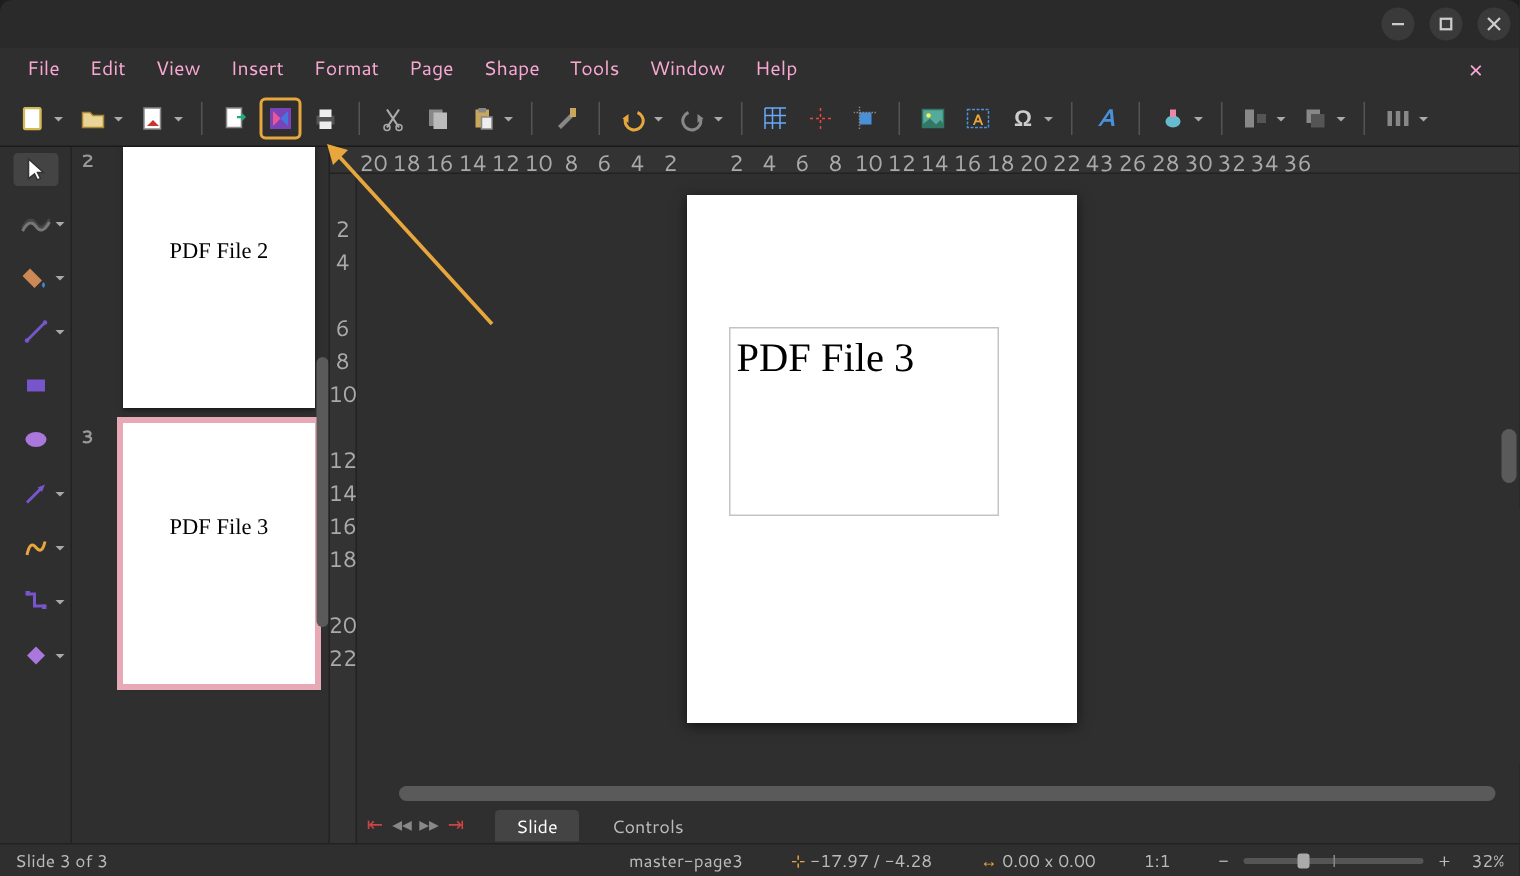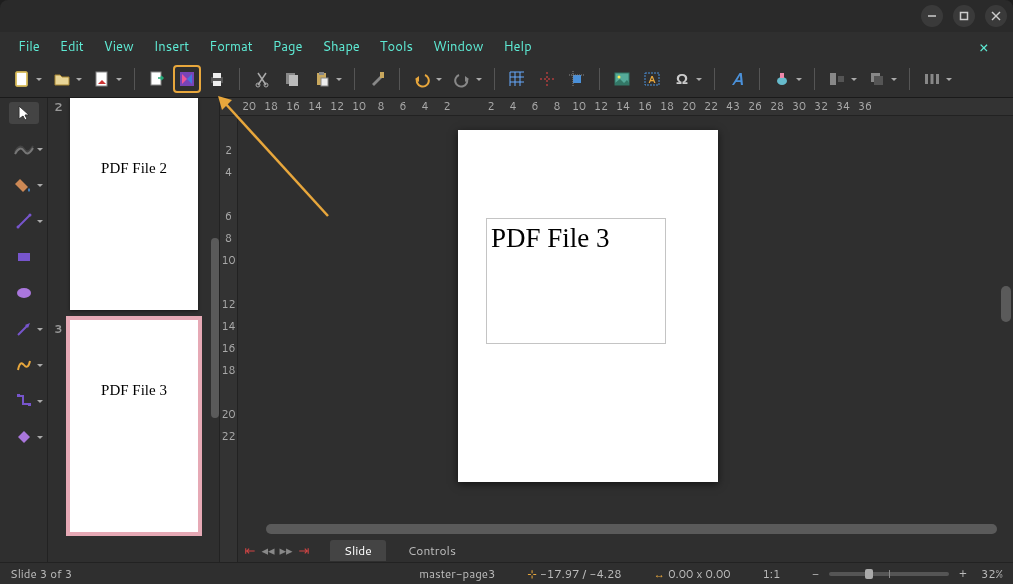--- a/index.html
+++ b/index.html
@@ -5,21 +5,21 @@
 * { margin: 0; padding: 0; box-sizing: border-box; font-family: "Cantarell", "Segoe UI", sans-serif; }
 body { background: #1e1e1e; width: 1013px; height: 584px; overflow: hidden; color: #ddd; font-size: 13px; user-select: none; }
 
 .titlebar { height: 32px; background: #2a2a2a; display: flex; align-items: center; justify-content: center; position: relative; border-radius: 8px 8px 0 0; }
 .titlebar-title { font-weight: 600; font-size: 13.5px; color: #eee; }
 .titlebar-buttons { position: absolute; right: 6px; display: flex; gap: 10px; }
 .titlebar-btn { width: 22px; height: 22px; border-radius: 50%; background: #3a3a3a; display: flex; align-items: center; justify-content: center; color: #ccc; cursor: pointer; }
 .titlebar-btn svg { width: 10px; height: 10px; }
 
 .menubar { height: 28px; background: #2f2f2f; display: flex; align-items: center; padding: 0 8px; position: relative; }
-.menubar span { padding: 4px 10px; cursor: pointer; color: #5eead4; }
+.menubar span { padding: 4px 10px; cursor: pointer; color: #f9a8d4; }
 .menubar .close-x { position: absolute; right: 14px; cursor: pointer; font-size: 16px; }
 
 .toolbar { height: 38px; background: #2f2f2f; display: flex; align-items: center; padding: 0 8px; gap: 2px; border-bottom: 1px solid #1a1a1a; }
 .tb-btn { width: 28px; height: 28px; display: flex; align-items: center; justify-content: center; cursor: pointer; border-radius: 3px; position: relative; }
 .tb-btn.drop::after { content: ""; border-top: 3px solid #aaa; border-left: 3px solid transparent; border-right: 3px solid transparent; position: absolute; right: -6px; top: 13px; }
 .tb-btn.drop { margin-right: 10px; }
 .tb-sep { width: 1px; height: 22px; background: #555; margin: 0 6px; }
 .tb-btn.highlighted { border: 2px solid #e8a73c; border-radius: 4px; }
 
 .workspace { display: flex; height: calc(584px - 32px - 28px - 38px - 22px); background: #2f2f2f; }
@@ -27,30 +27,30 @@
 .sidetools { width: 48px; background: #2f2f2f; display: flex; flex-direction: column; align-items: center; padding-top: 4px; gap: 14px; border-right: 1px solid #222; }
 .st-btn { width: 30px; height: 22px; display: flex; align-items: center; justify-content: center; cursor: pointer; position: relative; }
 .st-btn.drop::after { content: ""; border-top: 3px solid #aaa; border-left: 3px solid transparent; border-right: 3px solid transparent; position: absolute; right: -4px; top: 10px; }
 .st-btn.sel { background: #444; border-radius: 3px; }
 
 .pages-panel { width: 172px; background: #2f2f2f; display: flex; flex-direction: column; border-right: 1px solid #222; }
 .pages-header { padding: 6px 10px; font-size: 13px; color: #ccc; }
 .pages-list { flex: 1; overflow: hidden; padding: 0 8px; position: relative; }
 .page-thumb-wrap { position: relative; margin-bottom: 10px; }
 .page-num { position: absolute; left: -2px; top: 0; font-size: 12px; color: #999; font-weight: 600; }
-.page-thumb { width: 128px; height: 212px; background: #fff; margin-left: 14px; box-shadow: 0 1px 3px rgba(0,0,0,.5); display: flex; align-items: flex-start; justify-content: center; padding-top: 62px; }
+.page-thumb { width: 128px; height: 174px; background: #fff; margin-left: 26px; box-shadow: 0 1px 3px rgba(0,0,0,.5); display: flex; align-items: flex-start; justify-content: center; padding-top: 62px; }
 .page-thumb.sel { outline: 4px solid #e6a9b5; }
 .page-thumb-text { font-family: "Times New Roman", serif; color: #000; font-size: 15px; }
 .pages-scrollbar { position: absolute; right: 0; top: 0; width: 8px; height: 100%; }
 .pages-scrollbar-thumb { position: absolute; right: 0; top: 140px; width: 8px; height: 180px; background: #5a5a5a; border-radius: 4px; }
 
 .canvas-area { flex: 1; background: #2f2f2f; display: flex; flex-direction: column; position: relative; }
 .ruler-h { height: 18px; background: #333; border-bottom: 1px solid #222; position: relative; overflow: hidden; }
 .ruler-h-inner { position: absolute; left: 18px; right: 0; top: 0; height: 100%; display: flex; }
-.ruler-tick { font-size: 11px; color: #aaa; width: 22px; text-align: center; }
+.ruler-tick { font-size: 15px; color: #aaa; width: 22px; text-align: center; }
 .canvas-center { flex: 1; display: flex; }
 .ruler-v { width: 18px; background: #333; border-right: 1px solid #222; display: flex; flex-direction: column; align-items: center; padding-top: 4px; }
 .ruler-v .ruler-tick { width: auto; height: 22px; writing-mode: horizontal-tb; }
 .canvas-viewport { flex: 1; background: #2f2f2f; position: relative; overflow: hidden; }
 .page-canvas { position: absolute; left: 220px; top: 14px; width: 260px; height: 352px; background: #fff; box-shadow: 0 2px 8px rgba(0,0,0,.6); }
 .text-box { position: absolute; left: 28px; top: 88px; width: 180px; height: 126px; border: 1px solid #c4c4c4; display: flex; align-items: flex-start; padding: 4px; }
 .text-box-text { font-family: "Times New Roman", serif; color: #000; font-size: 27px; }
 .canvas-scrollbar-v { position: absolute; right: 2px; top: 20px; width: 10px; height: 340px; }
 .canvas-scrollbar-v-thumb { position: absolute; top: 150px; width: 10px; height: 36px; background: #5a5a5a; border-radius: 5px; }
 .canvas-scrollbar-h { position: absolute; left: 28px; right: 16px; bottom: 28px; height: 10px; }

